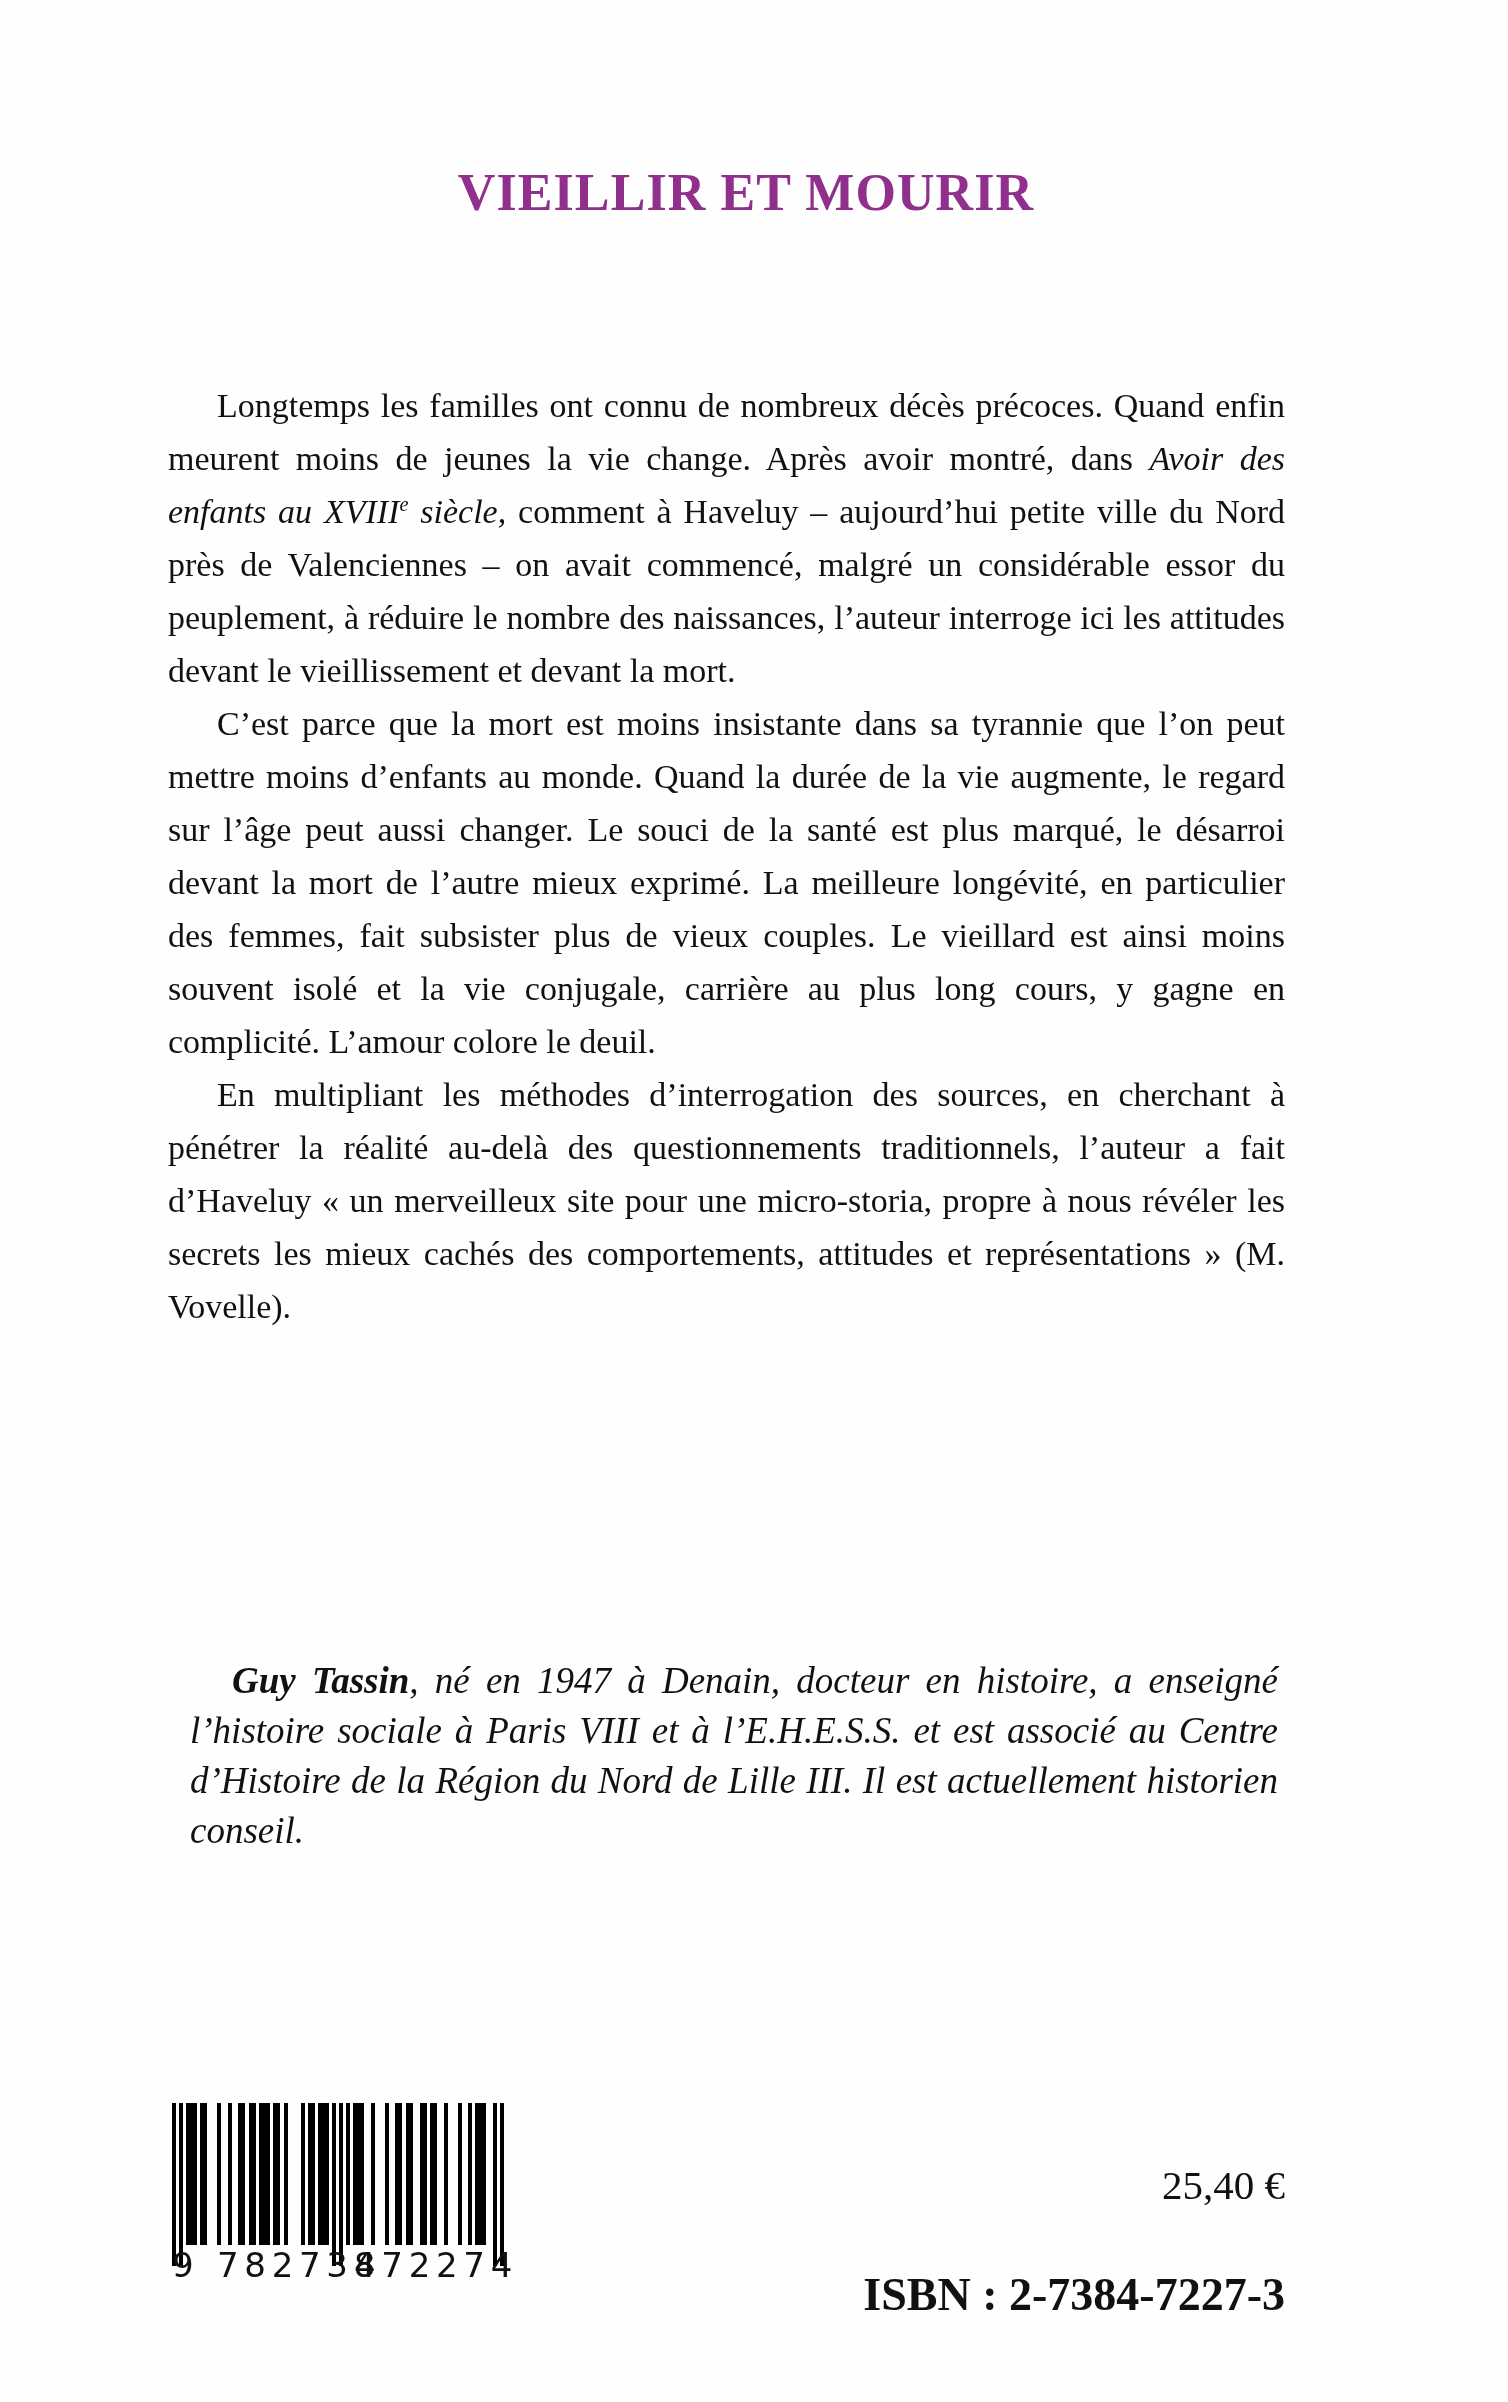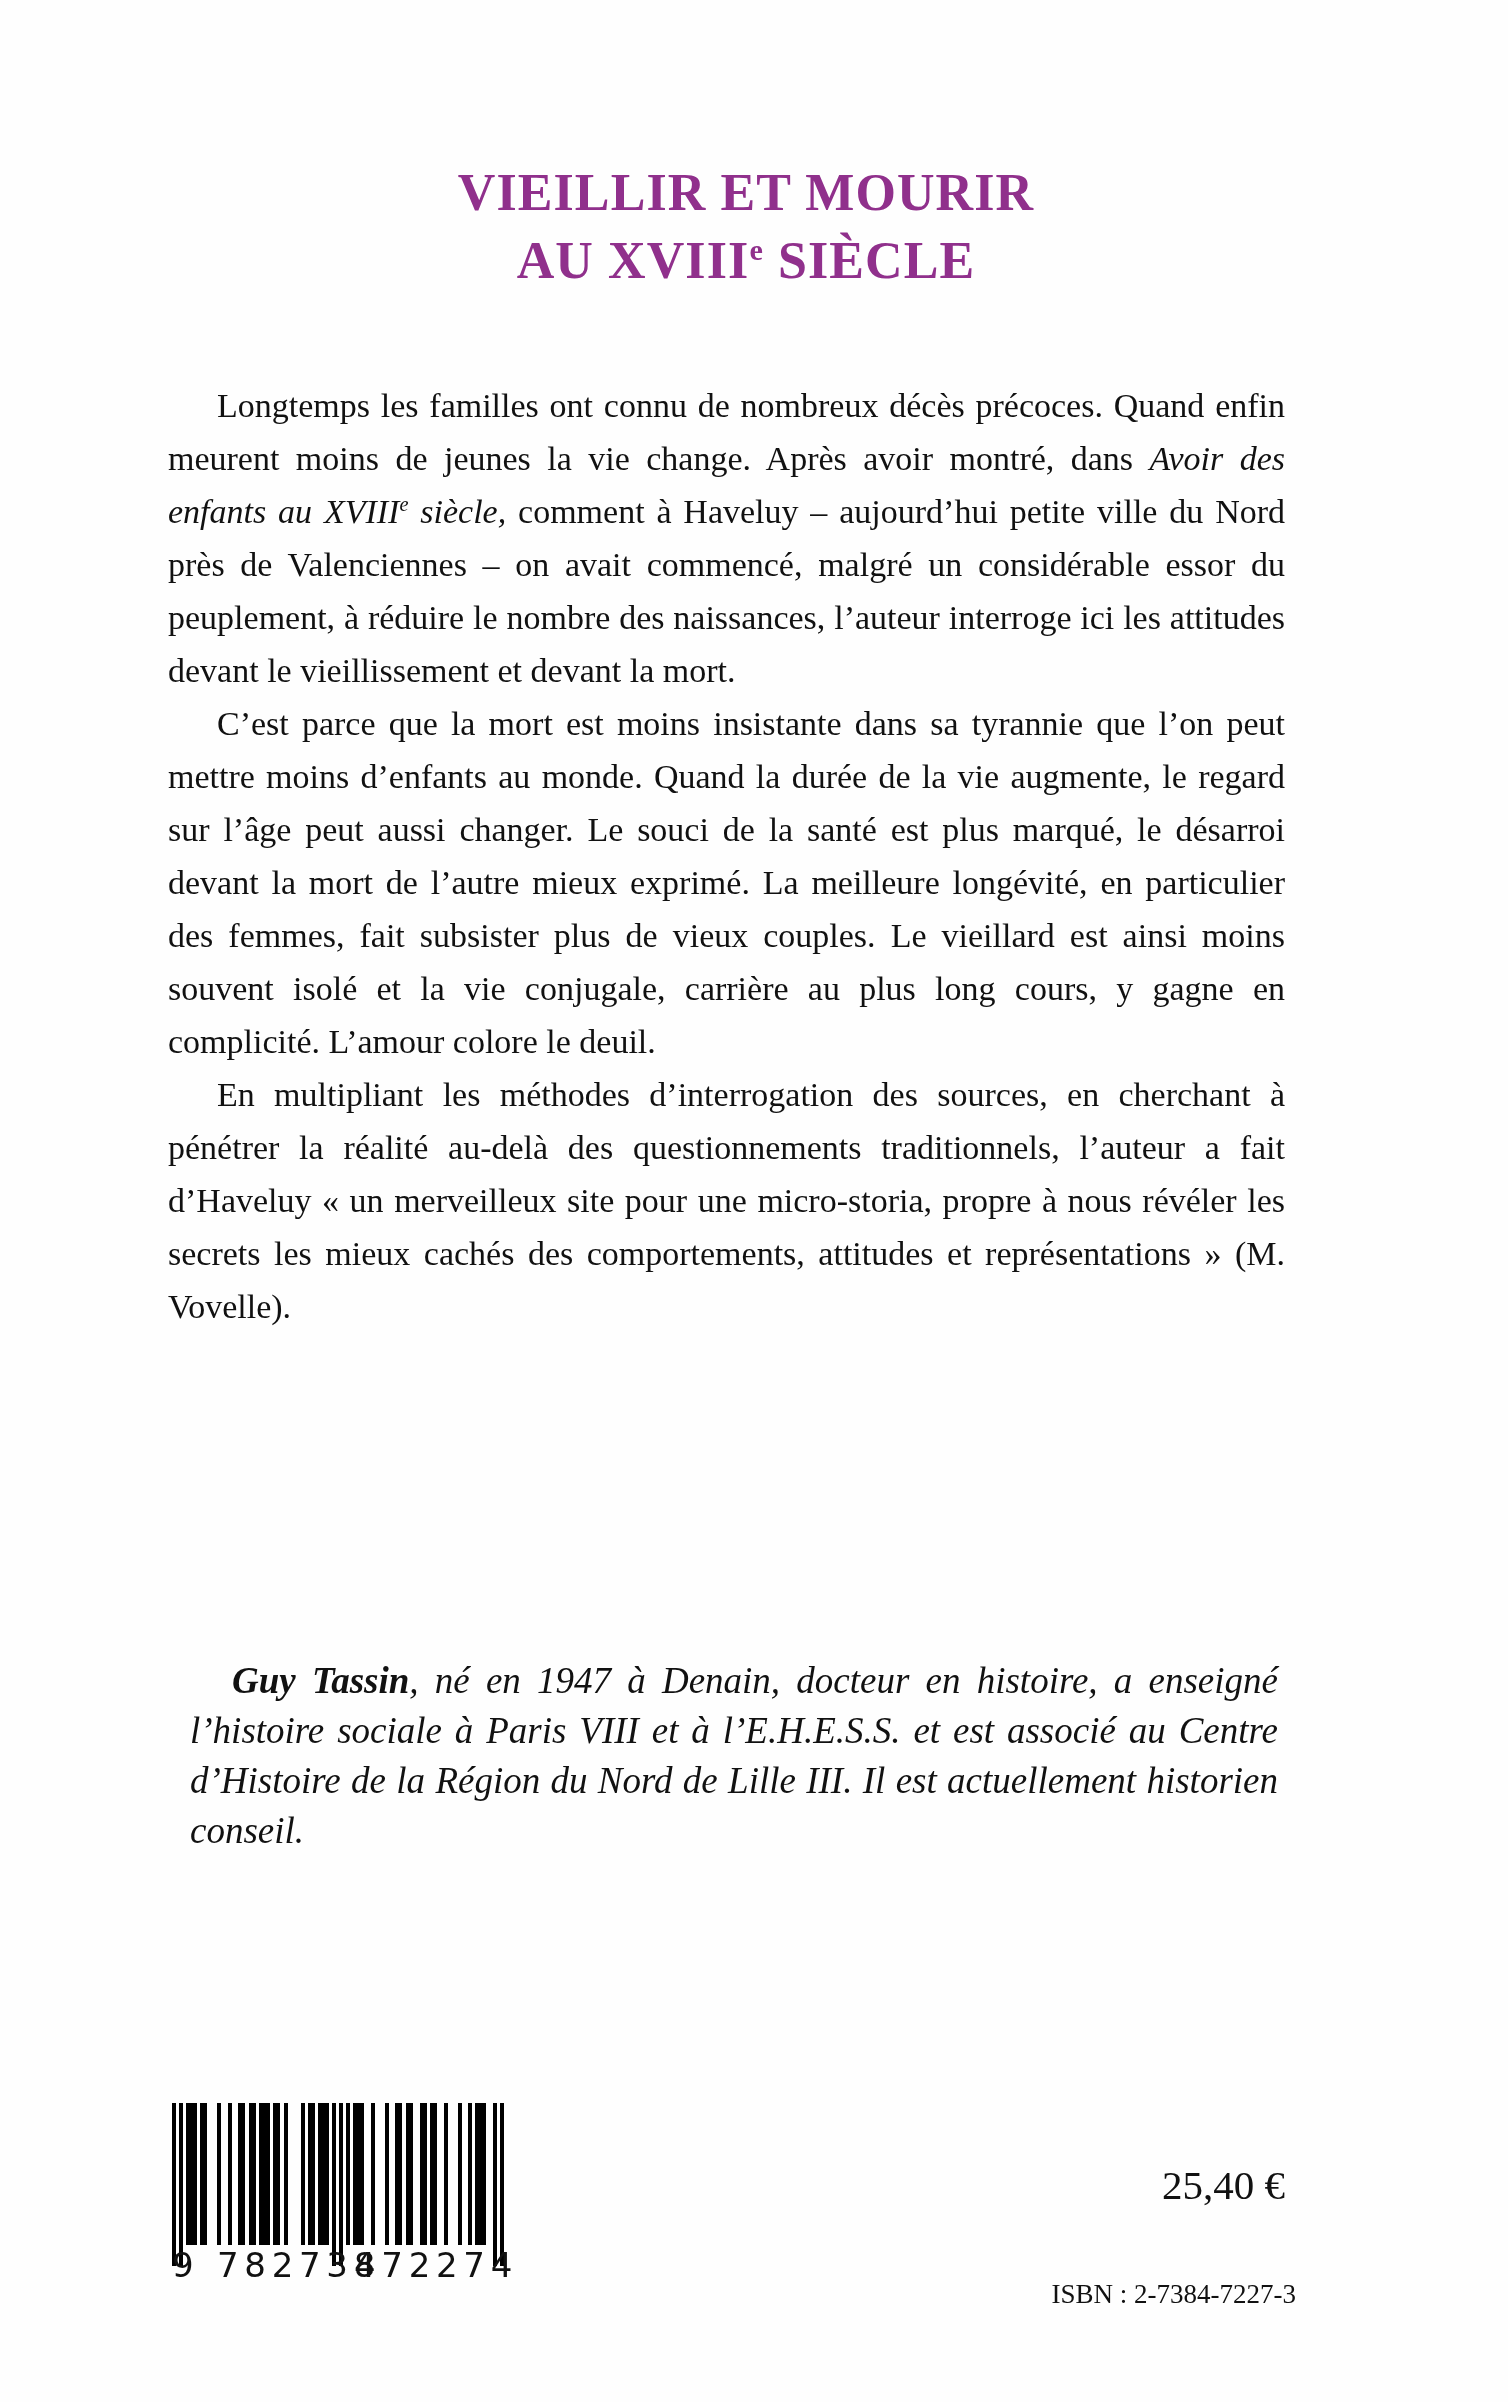--- a/index.html
+++ b/index.html
@@ -145,35 +145,35 @@
   .price {
     position: absolute;
     right: 223px;
     top: 2162px;
     font-size: 41px;
     line-height: 47px;
     white-space: nowrap;
   }
   .isbn {
     position: absolute;
-    right: 212px;
+    right: 223px;
     top: 2271px;
-    font-size: 27px;
+    font-size: 46px;
     line-height: 47px;
     white-space: nowrap;
+    font-weight: bold;
   }
 </style>
 </head>
 <body>
 
 <div class="page">
 
   <div class="title-block">
     <div class="title-line">VIEILLIR ET MOURIR</div>
-    <div class="title-line"><span>AU XVIII</span><span class="sup">e</span><span> SIÈCLE</span></div>
   </div>
 
   <div class="body-block">
 
     <p class="para"><span class="ind"></span><span>Longtemps les familles ont connu de nombreux décès précoces. Quand enfin meurent moins de jeunes la vie change. Après avoir montré, dans </span><i>Avoir des enfants au XVIII</i><span class="sup-i">e</span><i> siècle,</i><span> comment à Haveluy – aujourd’hui petite ville du Nord près de Valenciennes – on avait commencé, malgré un considérable essor du peuplement, à réduire le nombre des naissances, l’auteur interroge ici les attitudes devant le vieillissement et devant la mort.</span></p>
 
     <p class="para"><span class="ind"></span><span>C’est parce que la mort est moins insistante dans sa tyrannie que l’on peut mettre moins d’enfants au monde. Quand la durée de la vie augmente, le regard sur l’âge peut aussi changer. Le souci de la santé est plus marqué, le désarroi devant la mort de l’autre mieux exprimé. La meilleure longévité, en particulier des femmes, fait subsister plus de vieux couples. Le vieillard est ainsi moins souvent isolé et la vie conjugale, carrière au plus long cours, y gagne en complicité. L’amour colore le deuil.</span></p>
 
     <p class="para"><span class="ind"></span><span>En multipliant les méthodes d’interrogation des sources, en cherchant à pénétrer la réalité au-delà des questionnements traditionnels, l’auteur a fait d’Haveluy « un merveilleux site pour une micro-storia, propre à nous révéler les secrets les mieux cachés des comportements, attitudes et représentations » (M. Vovelle).</span></p>
 

